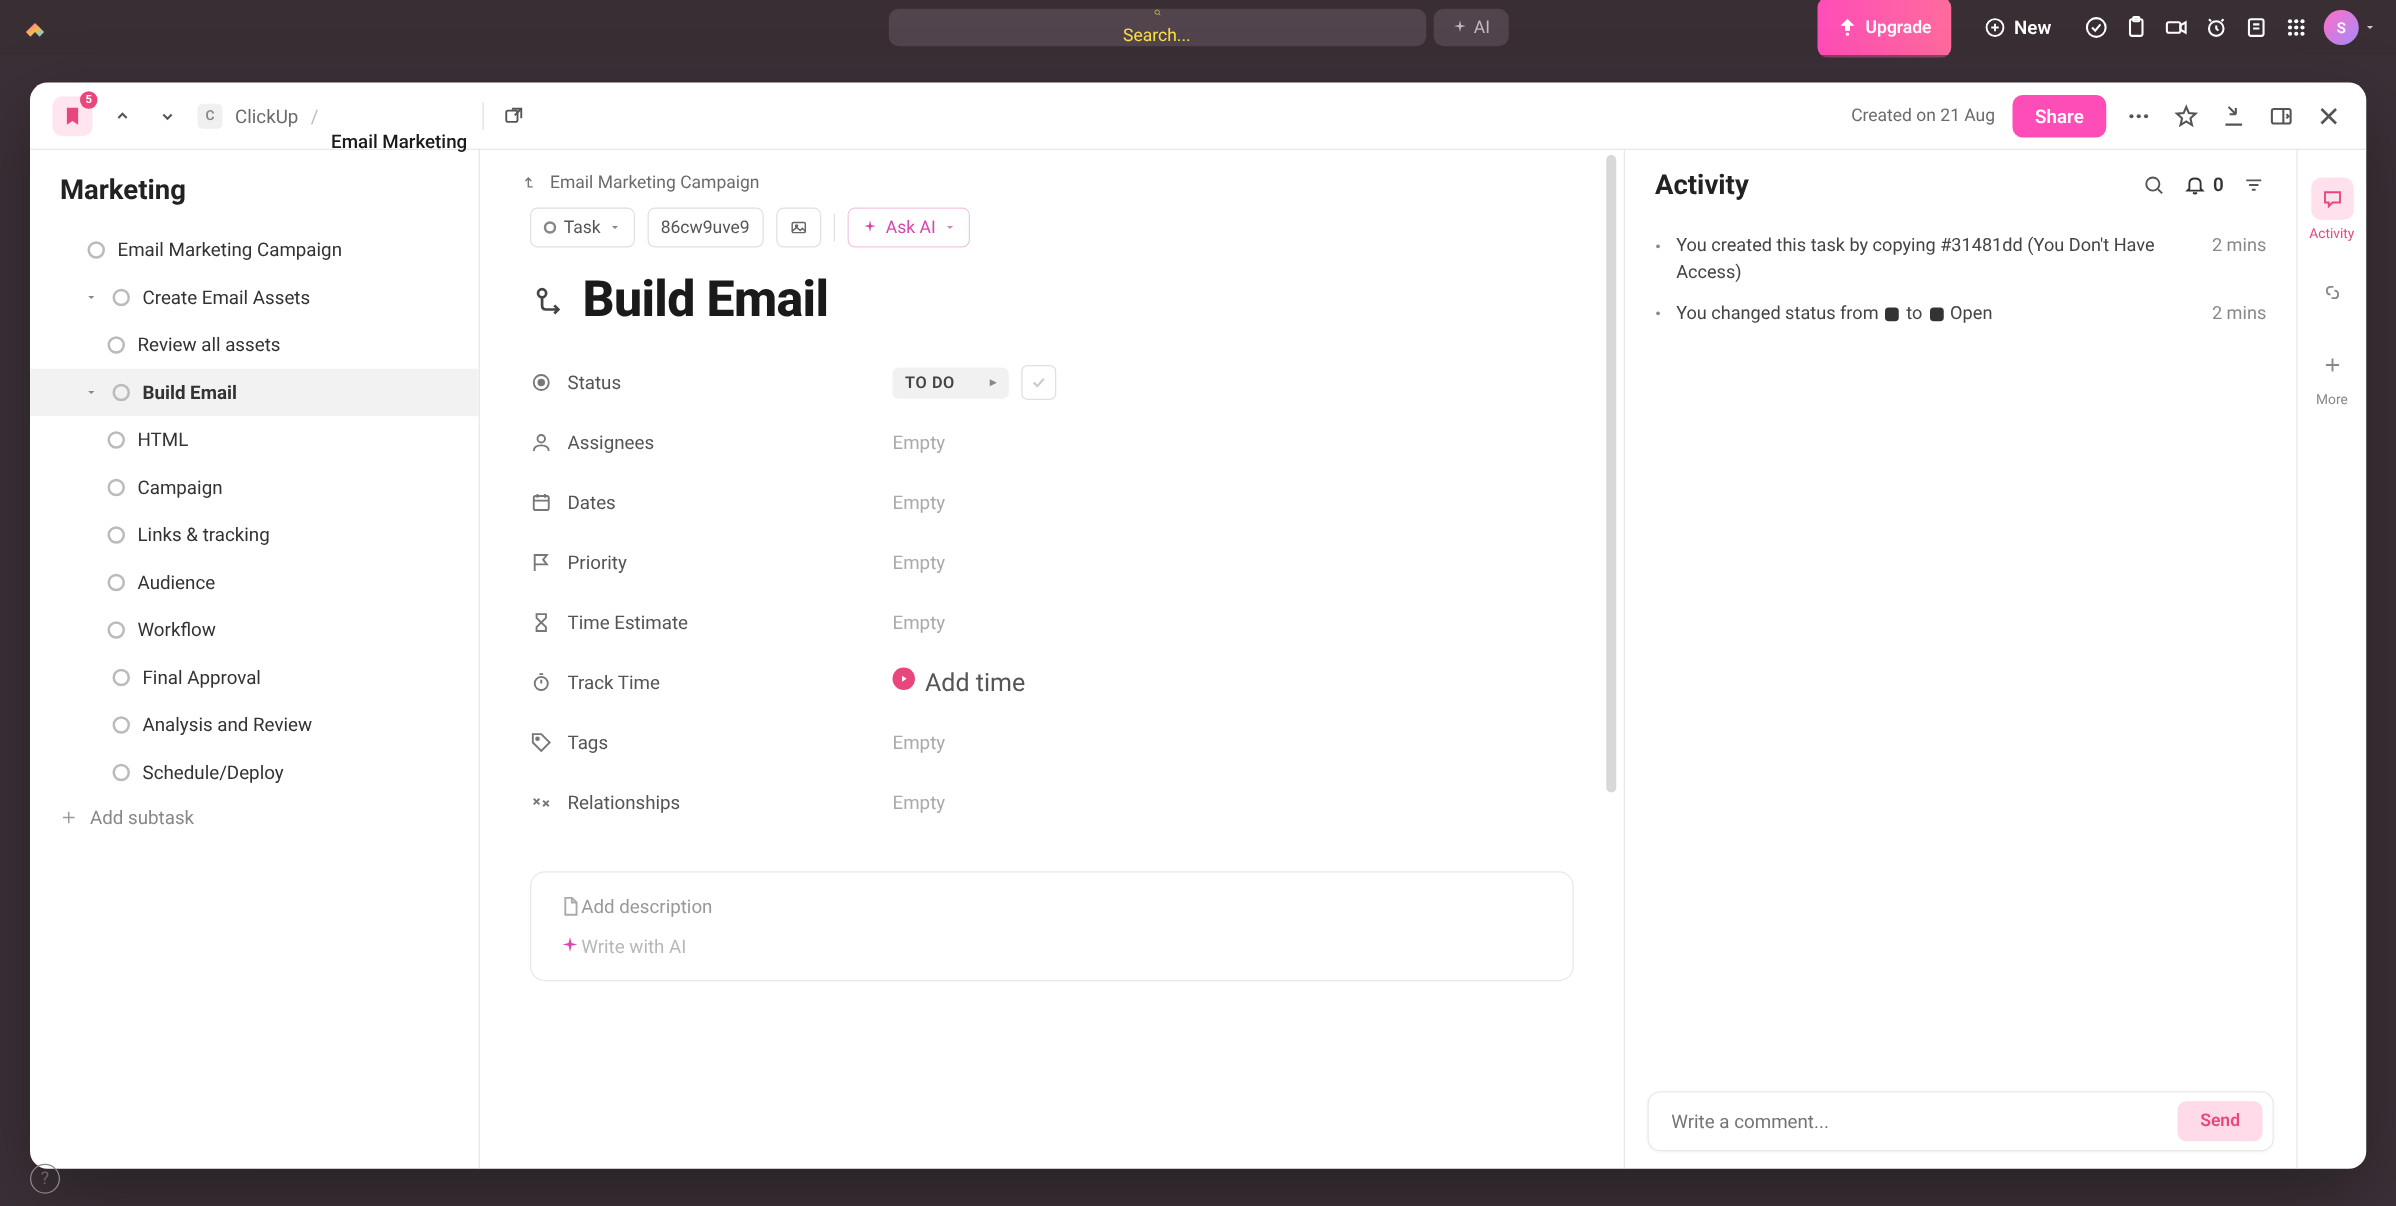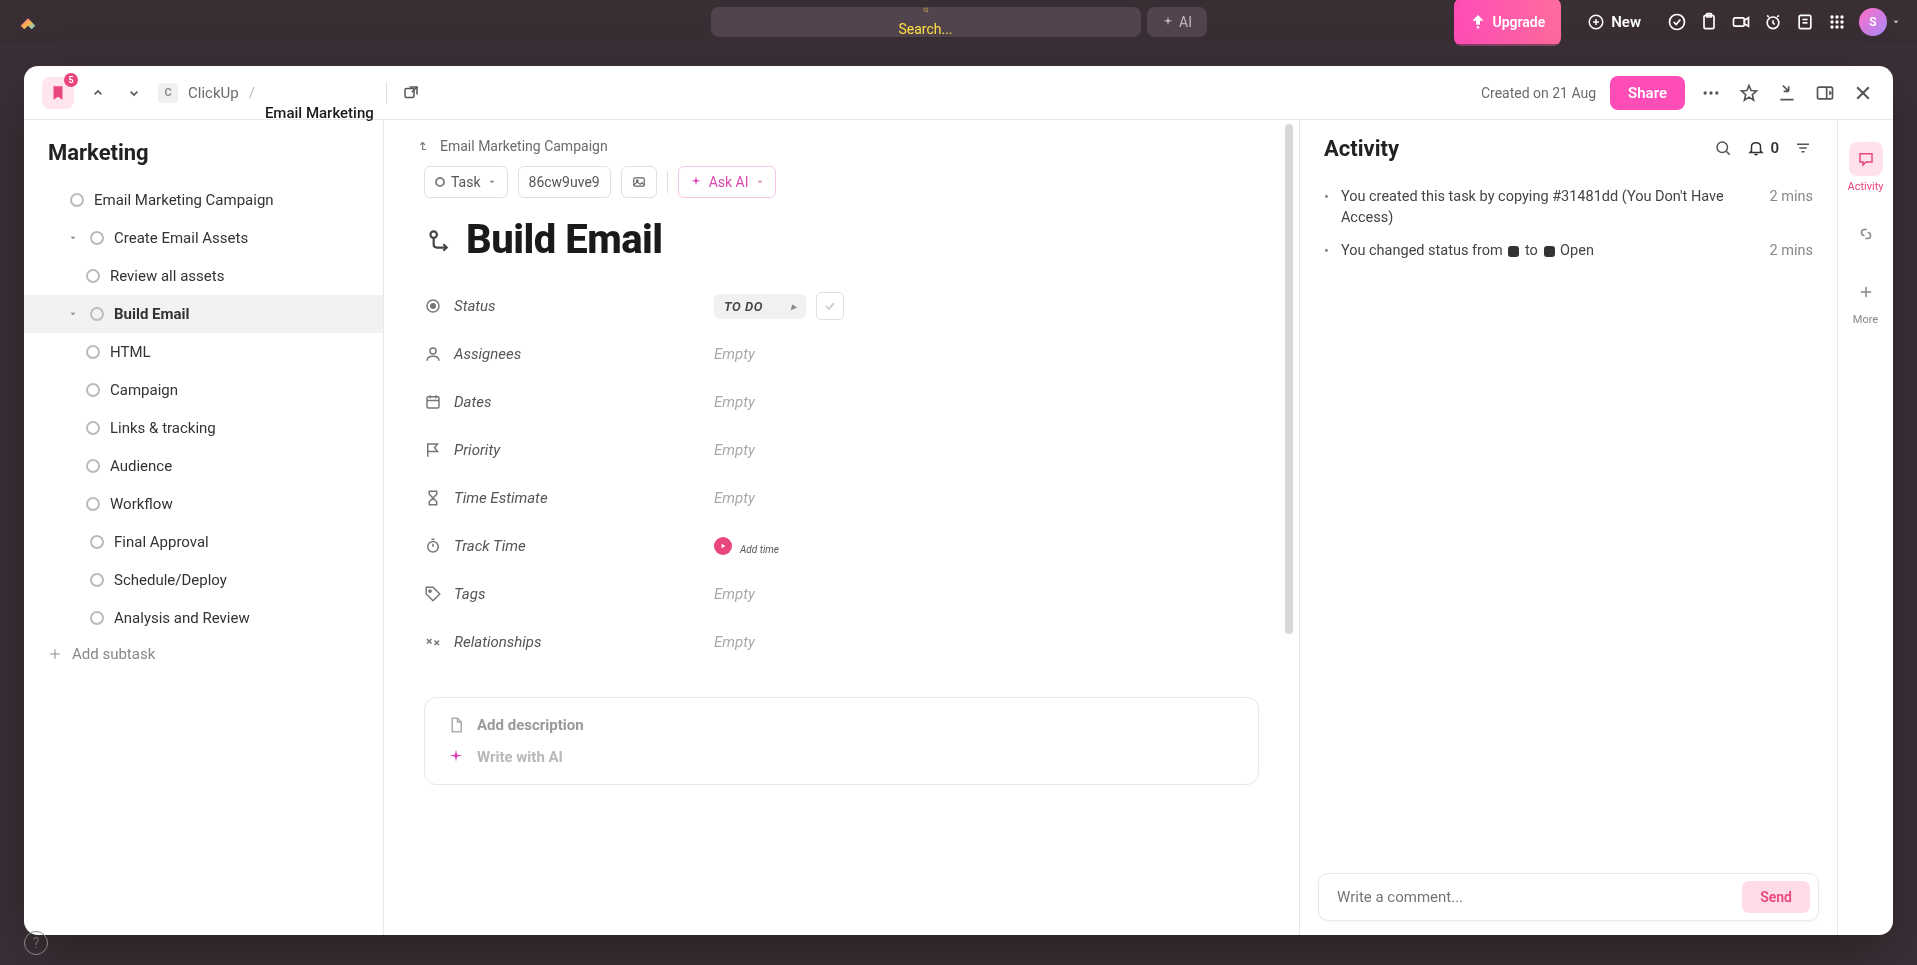--- a/index.html
+++ b/index.html
@@ -64,35 +64,35 @@
 .chip { height: 32px; border: 1px solid #e0e0e0; border-radius: 6px; padding: 0 10px; display: flex; align-items: center; gap: 6px; font-size: 14px; color: #555; }
 .chip .status-dot-sm { width: 10px; height: 10px; border: 2px solid #888; border-radius: 50%; }
 .chip.task-id { font-family: ui-monospace, monospace; color: #555; }
 .chip.image-icon-chip { width: 36px; justify-content: center; }
 .chip.ask-ai { color: #d946b0; border-color: #f4c6e6; gap: 6px; }
 .chip.ask-ai .sparkle { color: #d946b0; }
 .title-row { display: flex; align-items: center; gap: 14px; margin-bottom: 28px; }
 .title-icon { width: 28px; height: 28px; color: #555; display: flex; align-items: center; justify-content: center; }
 .task-title { font-size: 40px; font-weight: 800; color: #1a1a1a; letter-spacing: -0.5px; }
 
-.fields { display: flex; flex-direction: column; gap: 18px; margin-bottom: 40px; font-style: italic; }
+.fields { display: flex; flex-direction: column; gap: 18px; margin-bottom: 40px; }
 .field-row { display: flex; align-items: center; min-height: 30px; }
 .field-label { width: 290px; display: flex; align-items: center; gap: 12px; font-size: 15px; color: #555; }
 .field-label svg { width: 18px; height: 18px; color: #777; flex-shrink: 0; }
 .field-value { flex: 1; font-size: 15px; color: #aaa; }
 .field-value.status { display: flex; align-items: center; gap: 10px; }
 .status-pill { height: 25px; background: #f1f1f1; border-radius: 5px; padding: 0 10px; display: flex; align-items: center; gap: 28px; font-size: 13px; font-weight: 600; color: #444; letter-spacing: 0.5px; }
 .status-arrow { color: #888; font-size: 10px; }
 .check-box { width: 28px; height: 28px; border: 1px solid #e0e0e0; border-radius: 5px; display: flex; align-items: center; justify-content: center; color: #ccc; }
-.add-time-btn { display: flex; align-items: flex-end; gap: 8px; color: #555; font-size: 10px; }
+.add-time-btn { display: flex; align-items: flex-start; gap: 8px; color: #555; font-size: 20px; }
 .play-circle { width: 18px; height: 18px; border-radius: 50%; background: #e8467c; display: flex; align-items: center; justify-content: center; }
 .play-circle svg { width: 8px; height: 8px; fill: #fff; }
 
 .desc-card { margin: 0 40px; border: 1px solid #e8e8e8; border-radius: 12px; padding: 18px 22px; display: flex; flex-direction: column; gap: 14px; max-width: 840px; }
-.desc-row { display: flex; align-items: center; gap: 12px; font-size: 15px; color: #999; font-weight: bold; }
+.desc-row { display: flex; align-items: center; gap: 0; font-size: 15px; color: #999; }
 .desc-row svg { width: 18px; height: 18px; color: #aaa; }
 .desc-row.ai { color: #b8b8b8; }
 .desc-row.ai .sparkle { color: #d946b0; }
 
 .scroll-indicator { position: absolute; right: 6px; top: 0; width: 8px; height: 740px; }
 .scroll-thumb { position: absolute; right: 0; top: 4px; width: 8px; height: 510px; background: #d8d8d8; border-radius: 4px; }
 
 
 .activity-panel { width: 538px; border-left: 1px solid #e8e8e8; display: flex; flex-direction: column; }
 .activity-header { height: 56px; display: flex; align-items: center; padding: 0 24px; gap: 14px; }
@@ -356,26 +356,26 @@
             <span>Workflow</span>
           </li>
           <li class="indent-1">
             <span class="caret-spacer"></span>
             <span class="status-dot"></span>
             <span>Final Approval</span>
           </li>
           <li class="indent-1">
             <span class="caret-spacer"></span>
             <span class="status-dot"></span>
-            <span>Schedule/Deploy</span>
+            <span>Analysis and Review</span>
           </li>
           <li class="indent-1">
             <span class="caret-spacer"></span>
             <span class="status-dot"></span>
-            <span>Analysis and Review</span>
+            <span>Schedule/Deploy</span>
           </li>
         </ul>
       <div class="add-subtask">
         <svg class="plus-icon" viewBox="0 0 24 24" fill="none" stroke="#999" stroke-width="2">
             <line x1="12" y1="4" x2="12" y2="20"></line>
             <line x1="4" y1="12" x2="20" y2="12"></line>
           </svg>
         <span>Add subtask</span>
       </div>
     </div>

